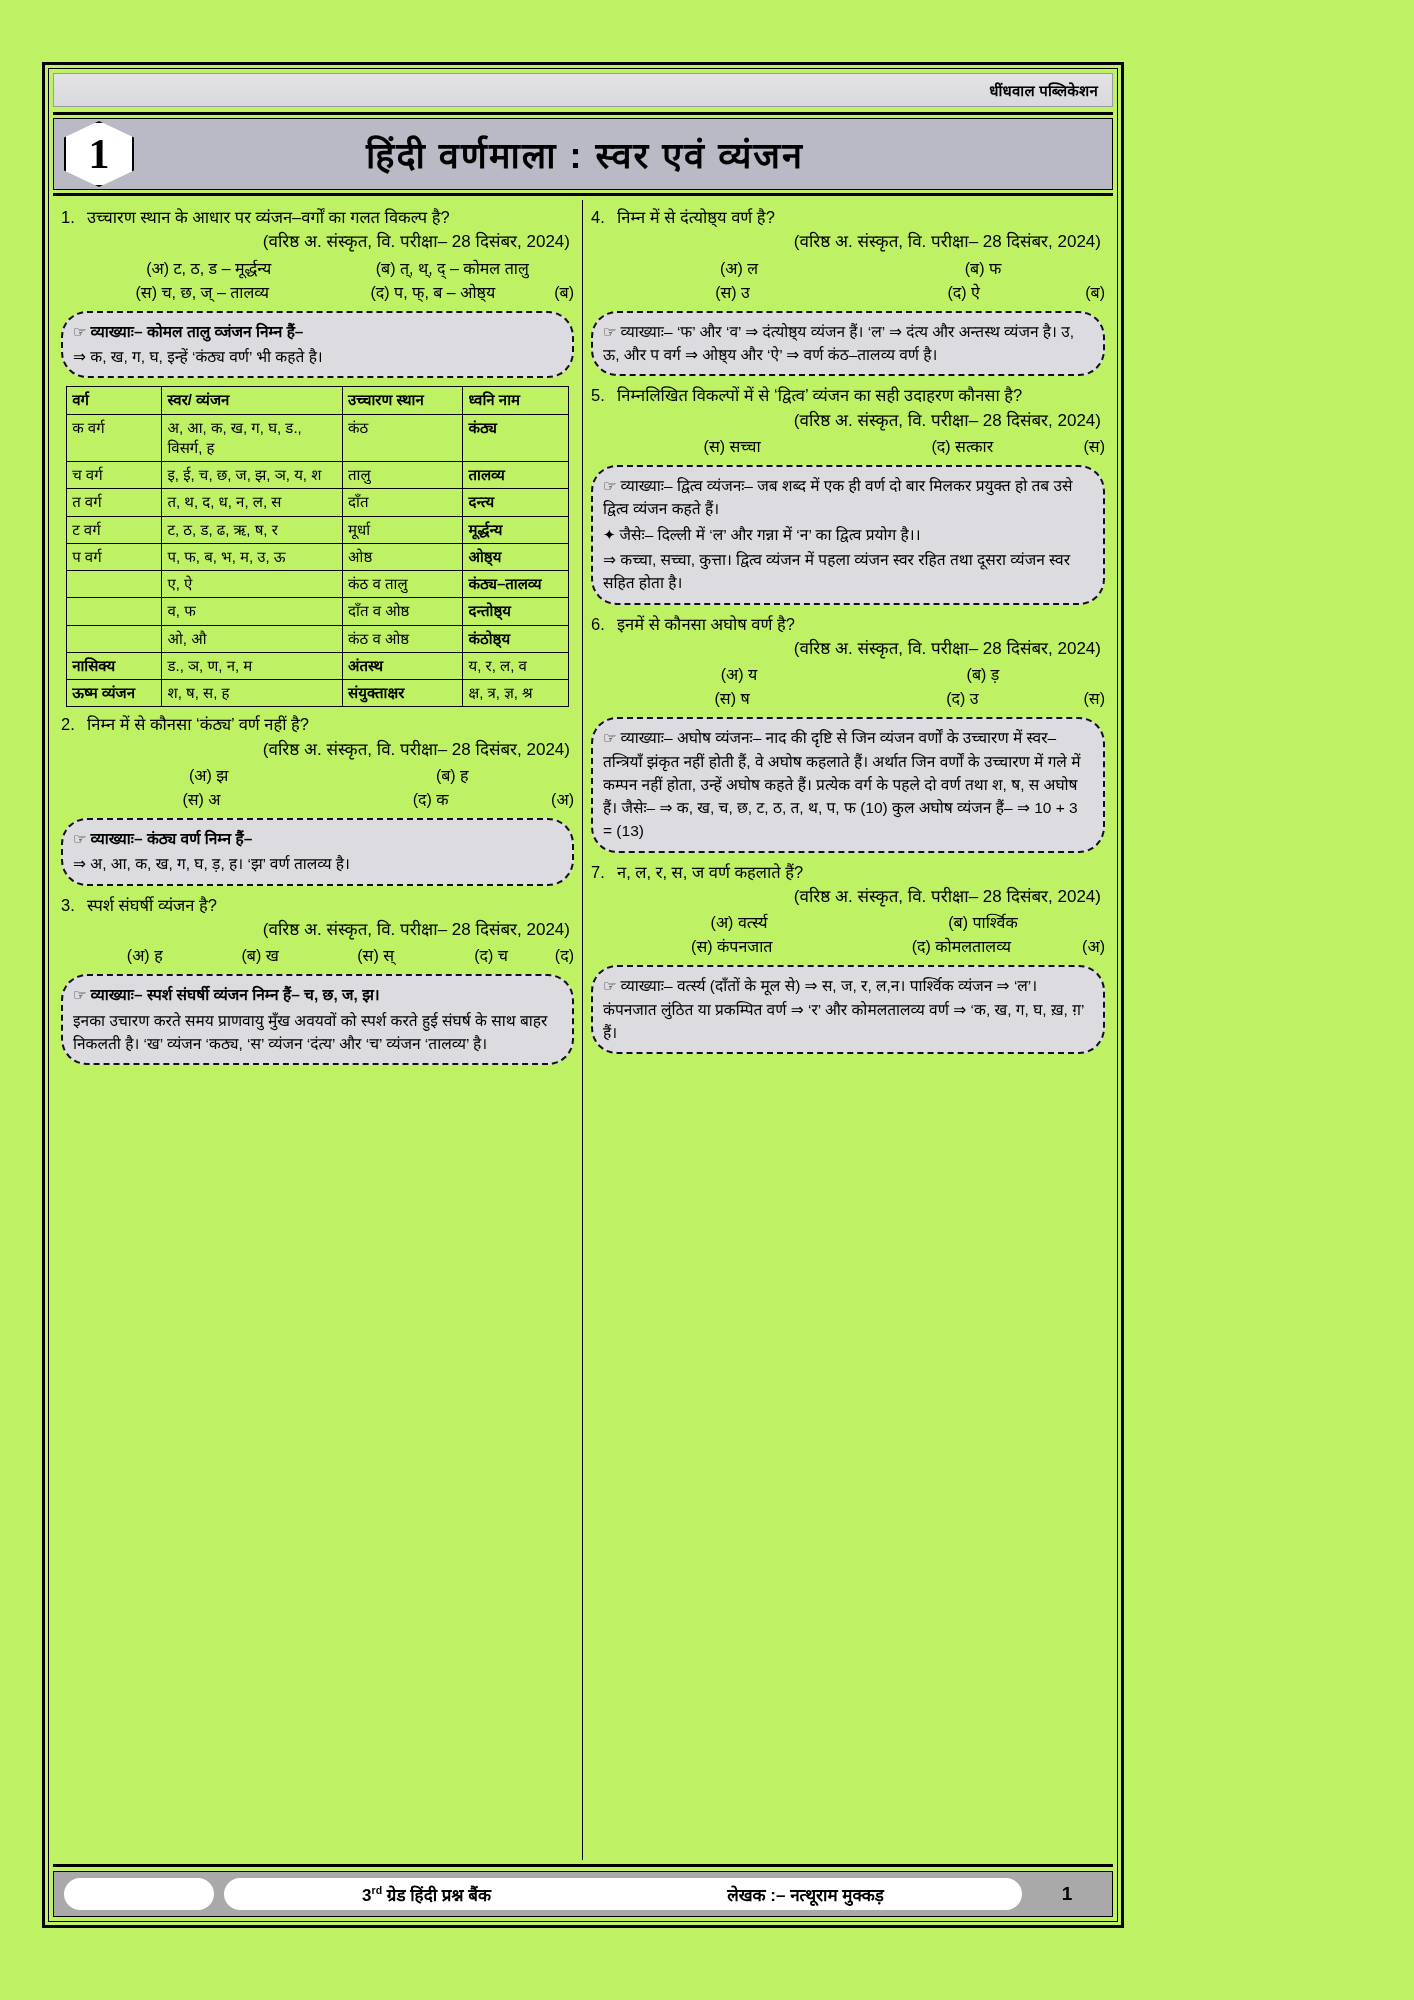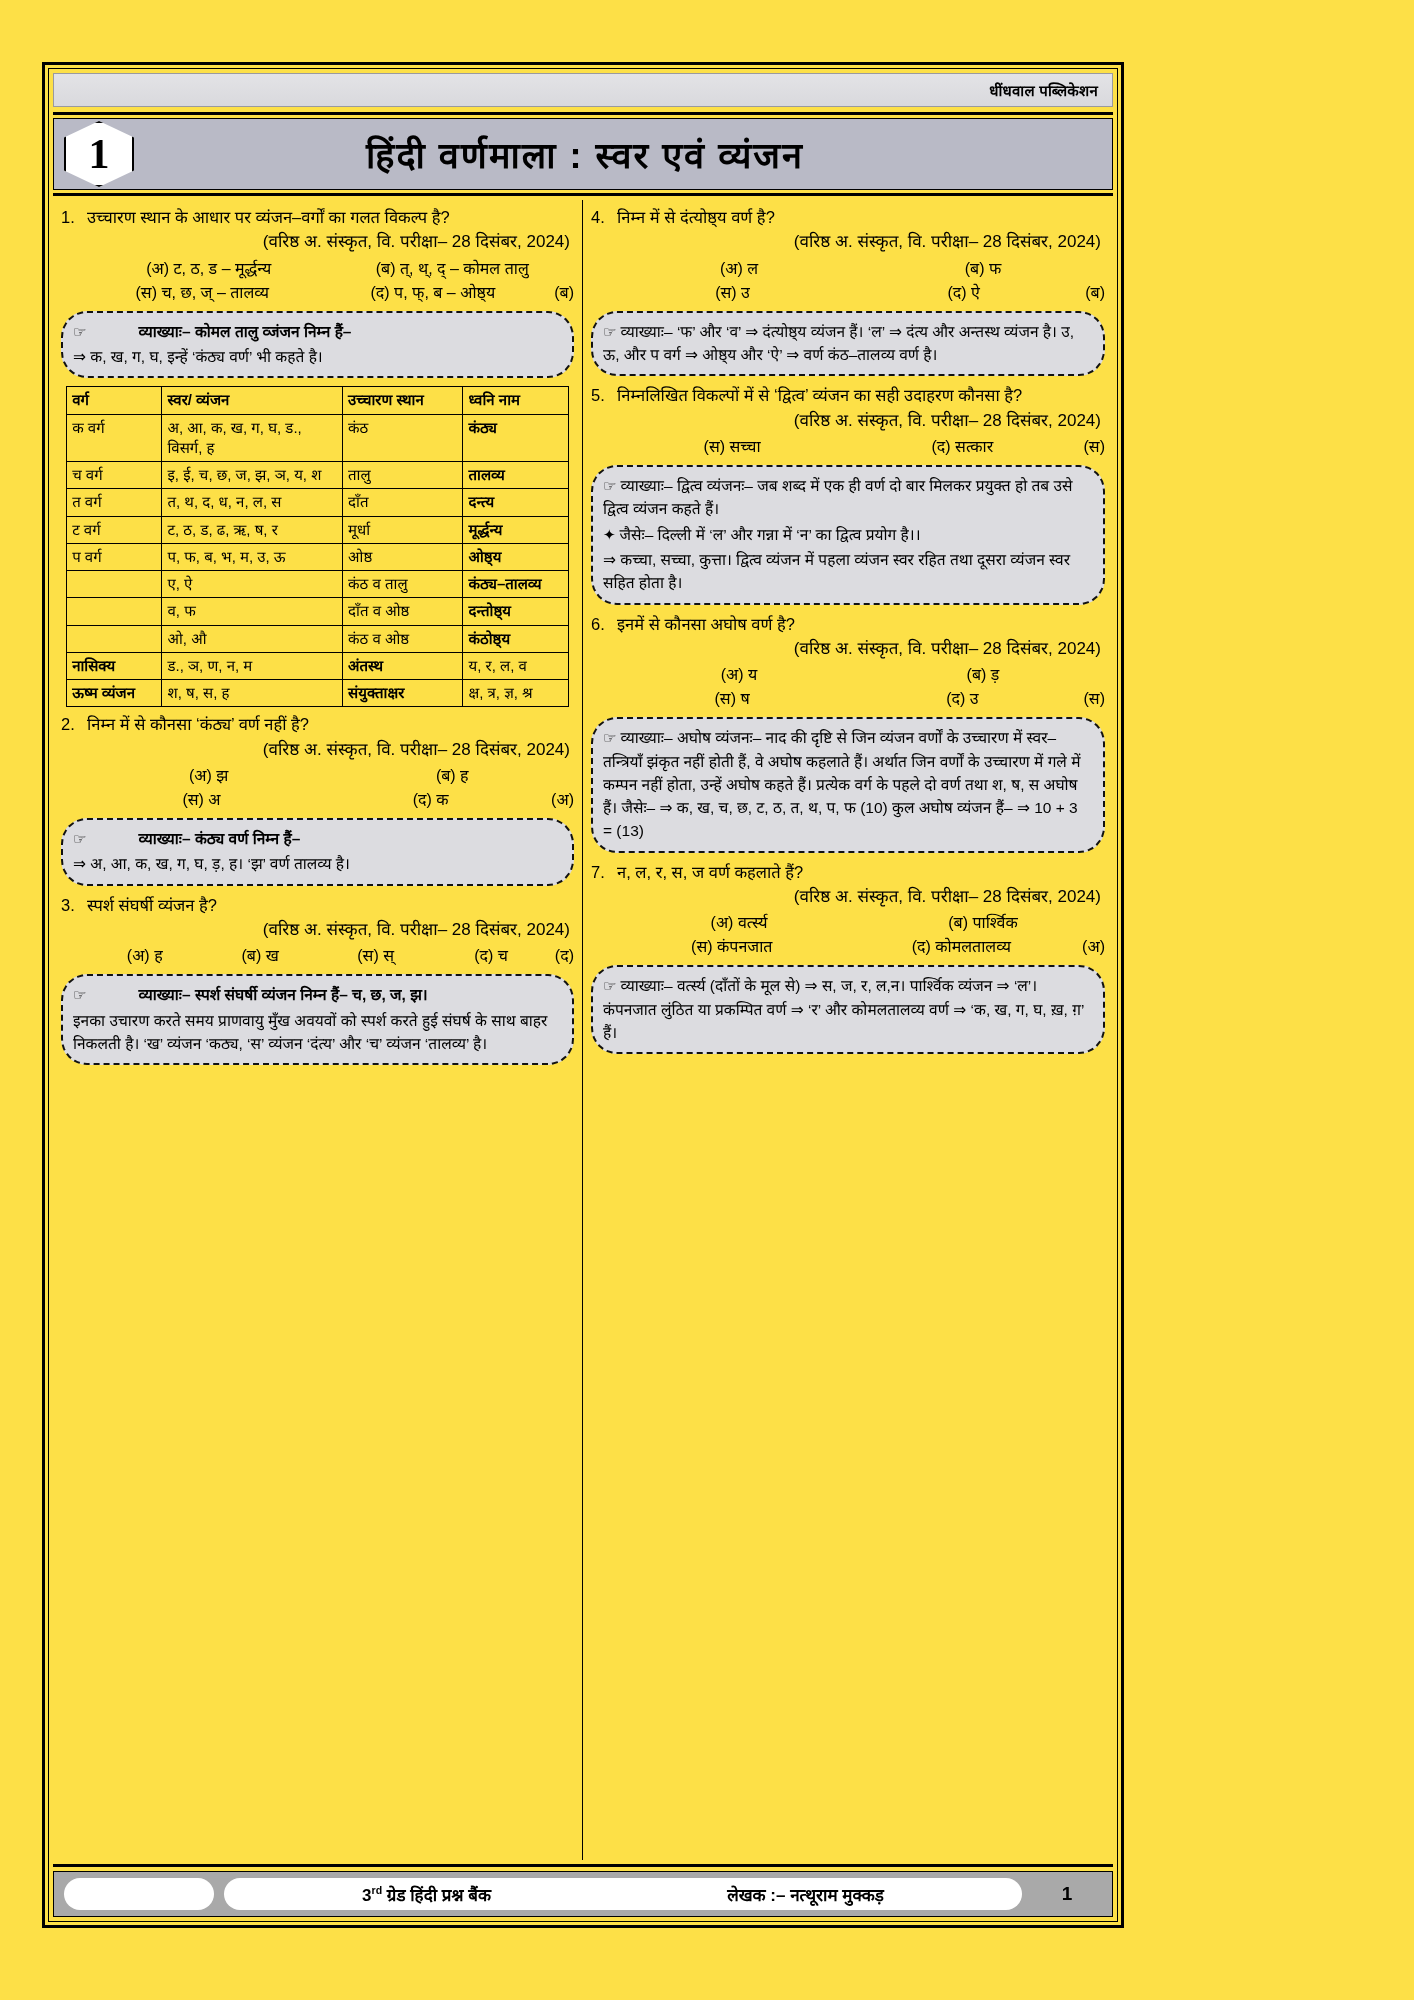--- a/index.html
+++ b/index.html
@@ -5,21 +5,21 @@
   * { box-sizing: border-box; }
   html, body {
     margin: 0; padding: 0;
     background: #ffffff;
     font-family: "Liberation Sans", "DejaVu Sans", sans-serif;
   }
   .page {
     position: relative;
     width: 1414px;
     height: 2000px;
-    background: #fde047;
+    background: #bef264;
     overflow: hidden;
   }
 
   
   .frame-outer {
     position: absolute;
     left: 42px; top: 62px;
     width: 1082px; height: 1866px;
     border: 3px solid #000;
     padding: 3px;
@@ -143,21 +143,21 @@
     background: #dcdce0;
     padding: 7px 12px 8px 10px;
     margin: 6px 0 8px 0;
     font-size: 15.5px;
     line-height: 1.5;
   }
   .expl p { margin: 0 0 2px 0; }
   .expl p:last-child { margin-bottom: 0; }
   .hand { font-size: 15px; margin-right: 4px; }
   .ind { display: inline-block; }
-  b, strong { font-weight: bold; margin-left: 48px; }
+  b, strong { font-weight: bold; }
 
   
   table.varna {
     border-collapse: collapse;
     width: 98%;
     margin: 4px auto 6px auto;
     font-size: 15px;
   }
   table.varna th, table.varna td {
     border: 1.5px solid #000;

